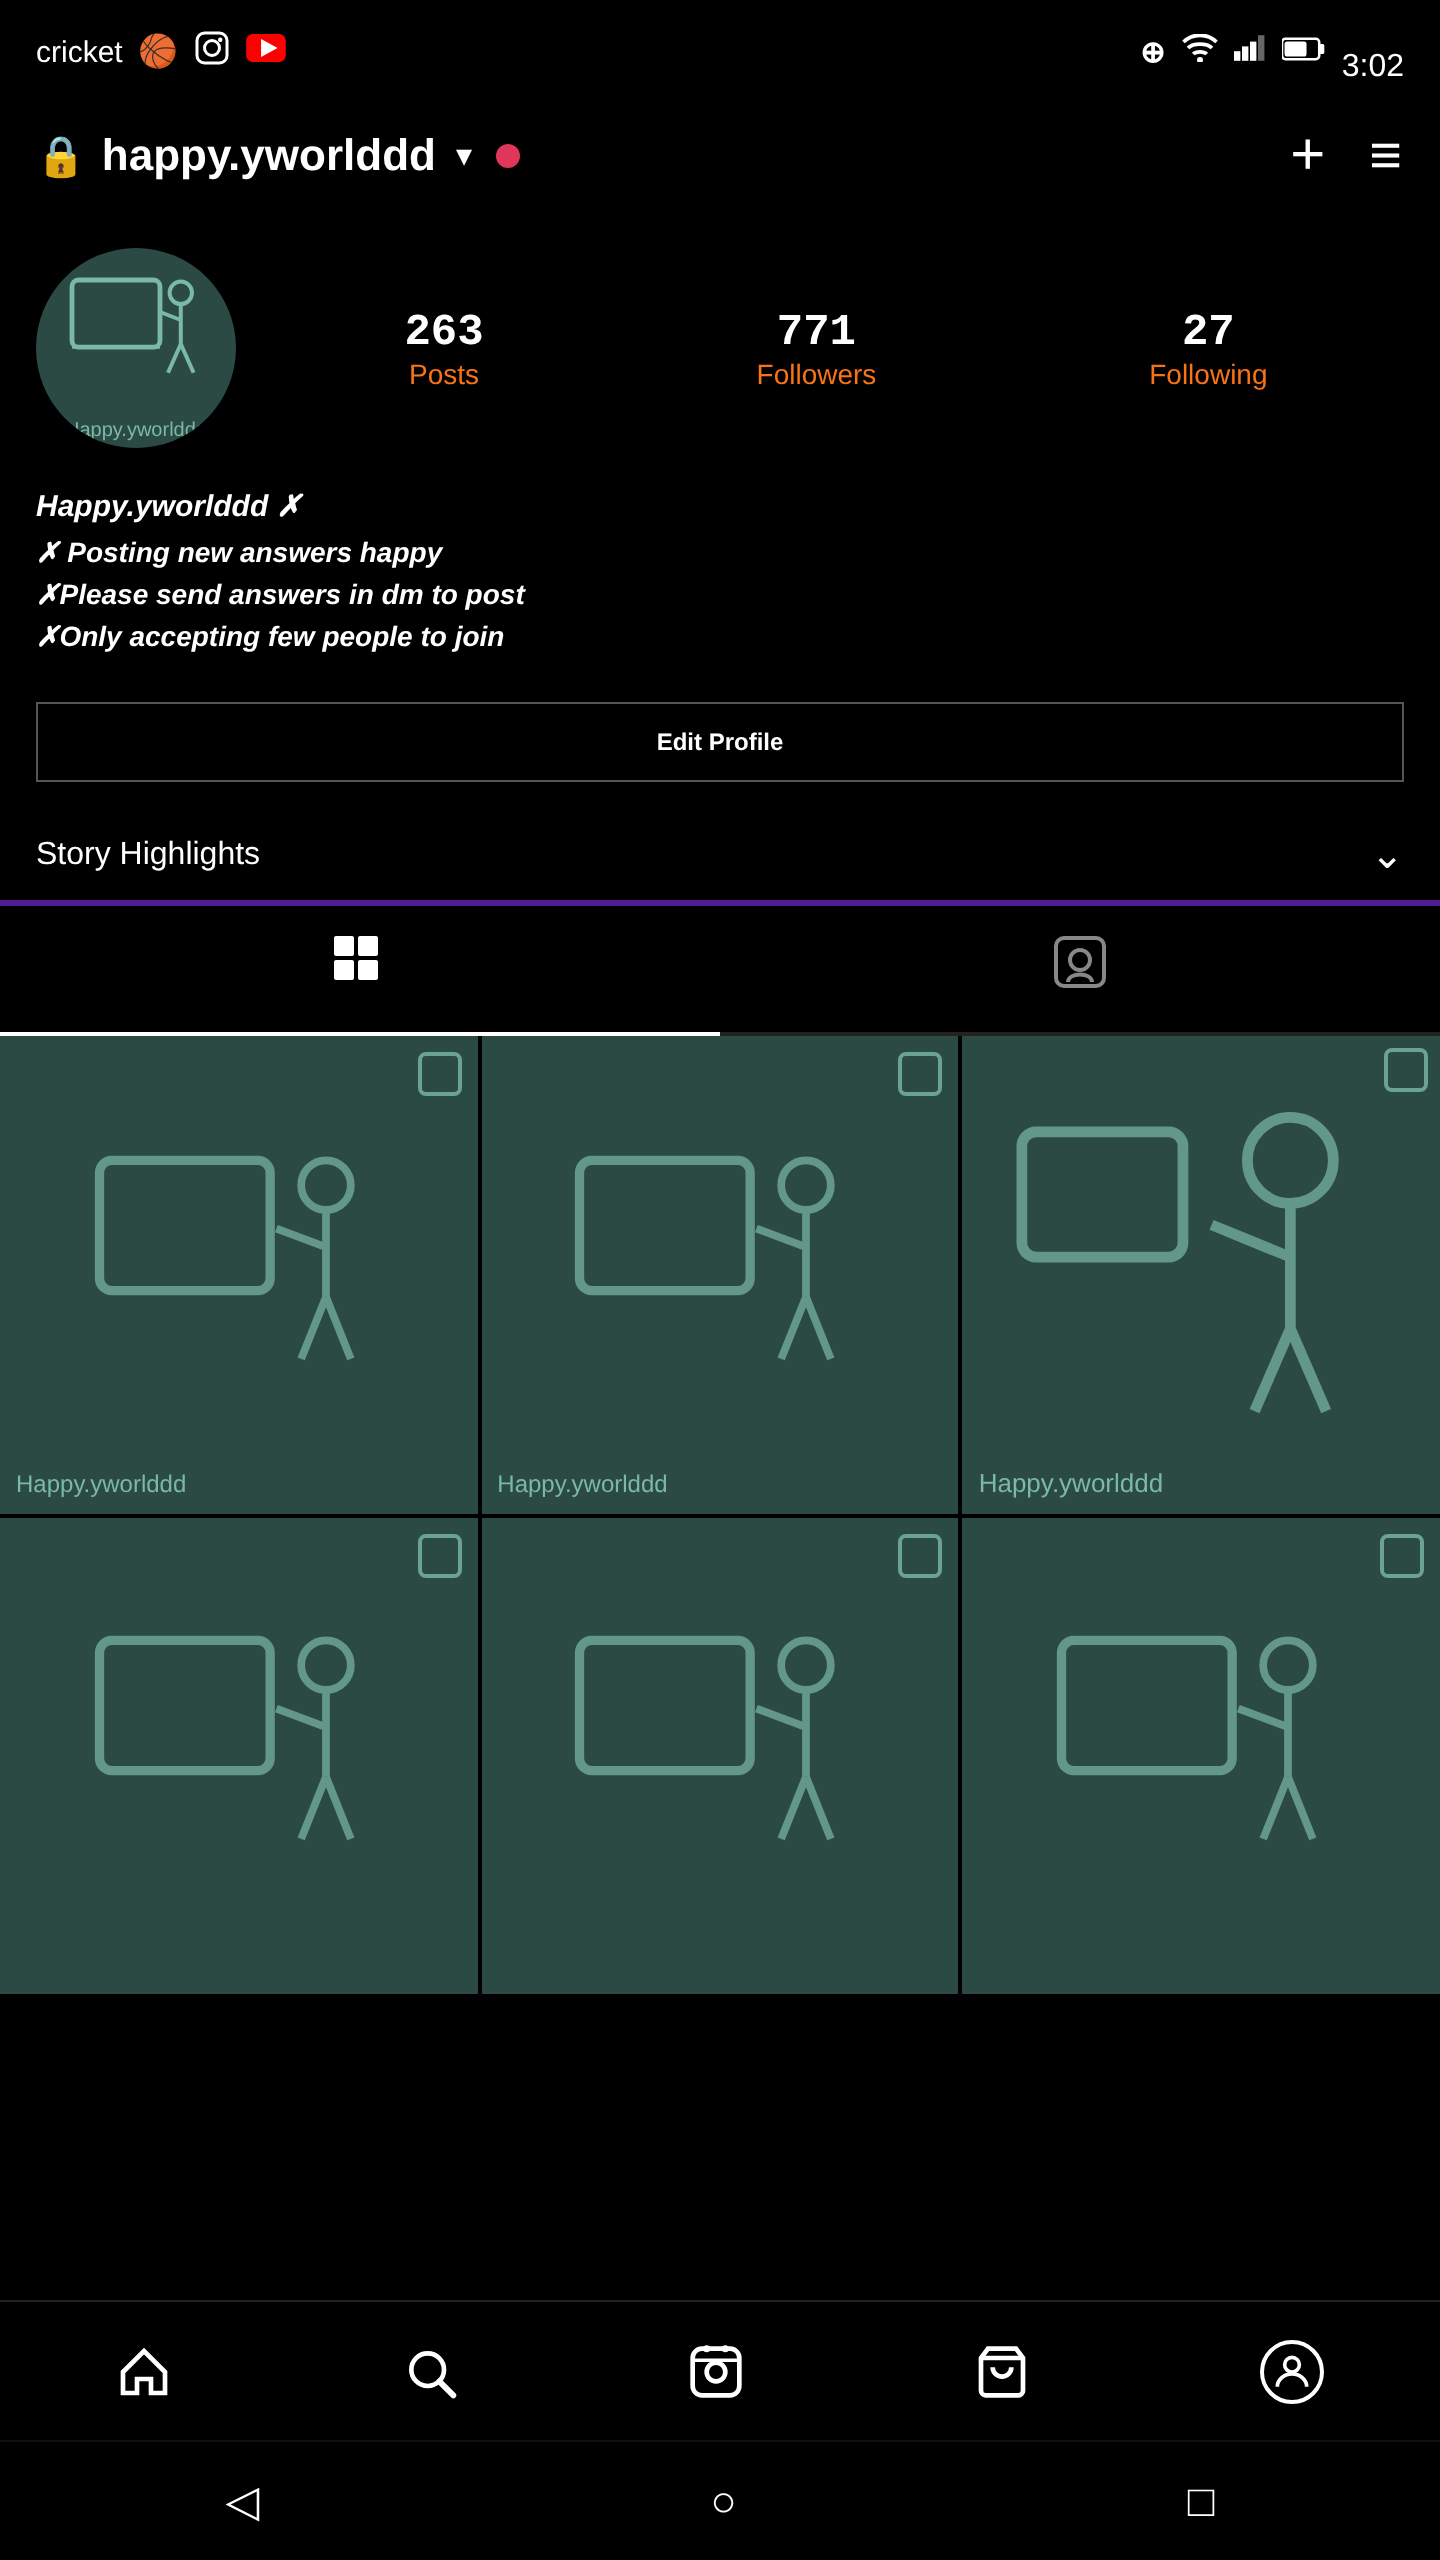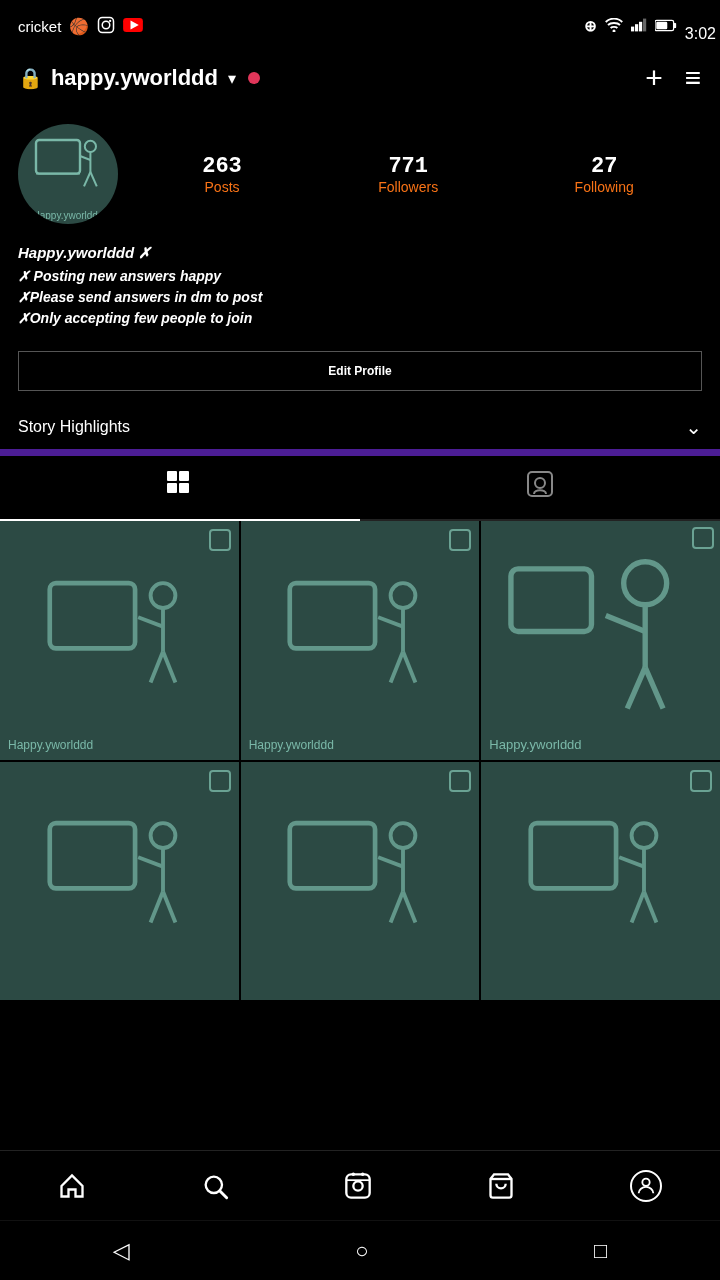--- a/index.html
+++ b/index.html
@@ -11,21 +11,21 @@
       width: 720px;
       min-height: 1280px;
       overflow-x: hidden;
     }
 
     
     .status-bar {
       display: flex;
       justify-content: space-between;
       align-items: center;
-      padding: 8px 4px 4px 18px;
+      padding: 8px 18px 4px 18px;
       height: 48px;
     }
     .status-left {
       display: flex;
       align-items: center;
       gap: 8px;
       font-size: 15px;
       font-weight: 500;
     }
     .status-right {
@@ -156,21 +156,21 @@
       cursor: pointer;
       text-align: center;
     }
 
     
     .story-highlights-row {
       display: flex;
       justify-content: space-between;
       align-items: center;
       padding: 10px 18px;
-      border-bottom: 7px solid #4c1d95;
+      border-bottom: 3px solid #4c1d95;
       text-align: center;
     }
     .story-highlights-label {
       font-size: 16px;
       font-weight: 500;
       color: #fff;
     }
     .chevron-down-icon { font-size: 20px; color: #fff; }
 
     

